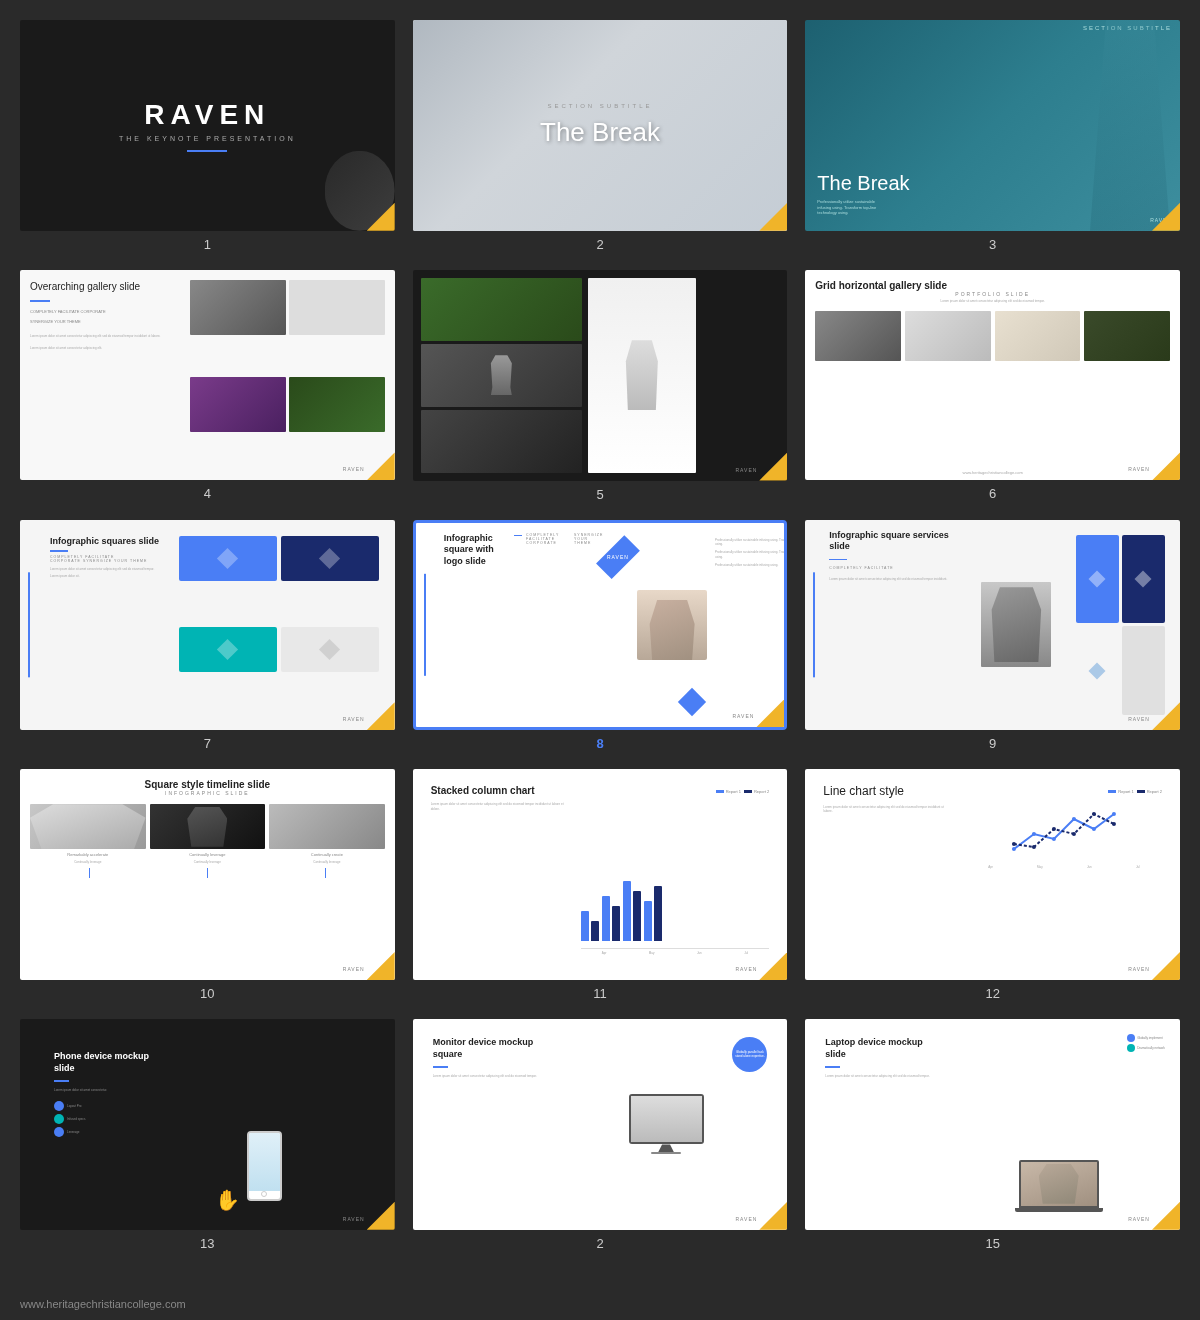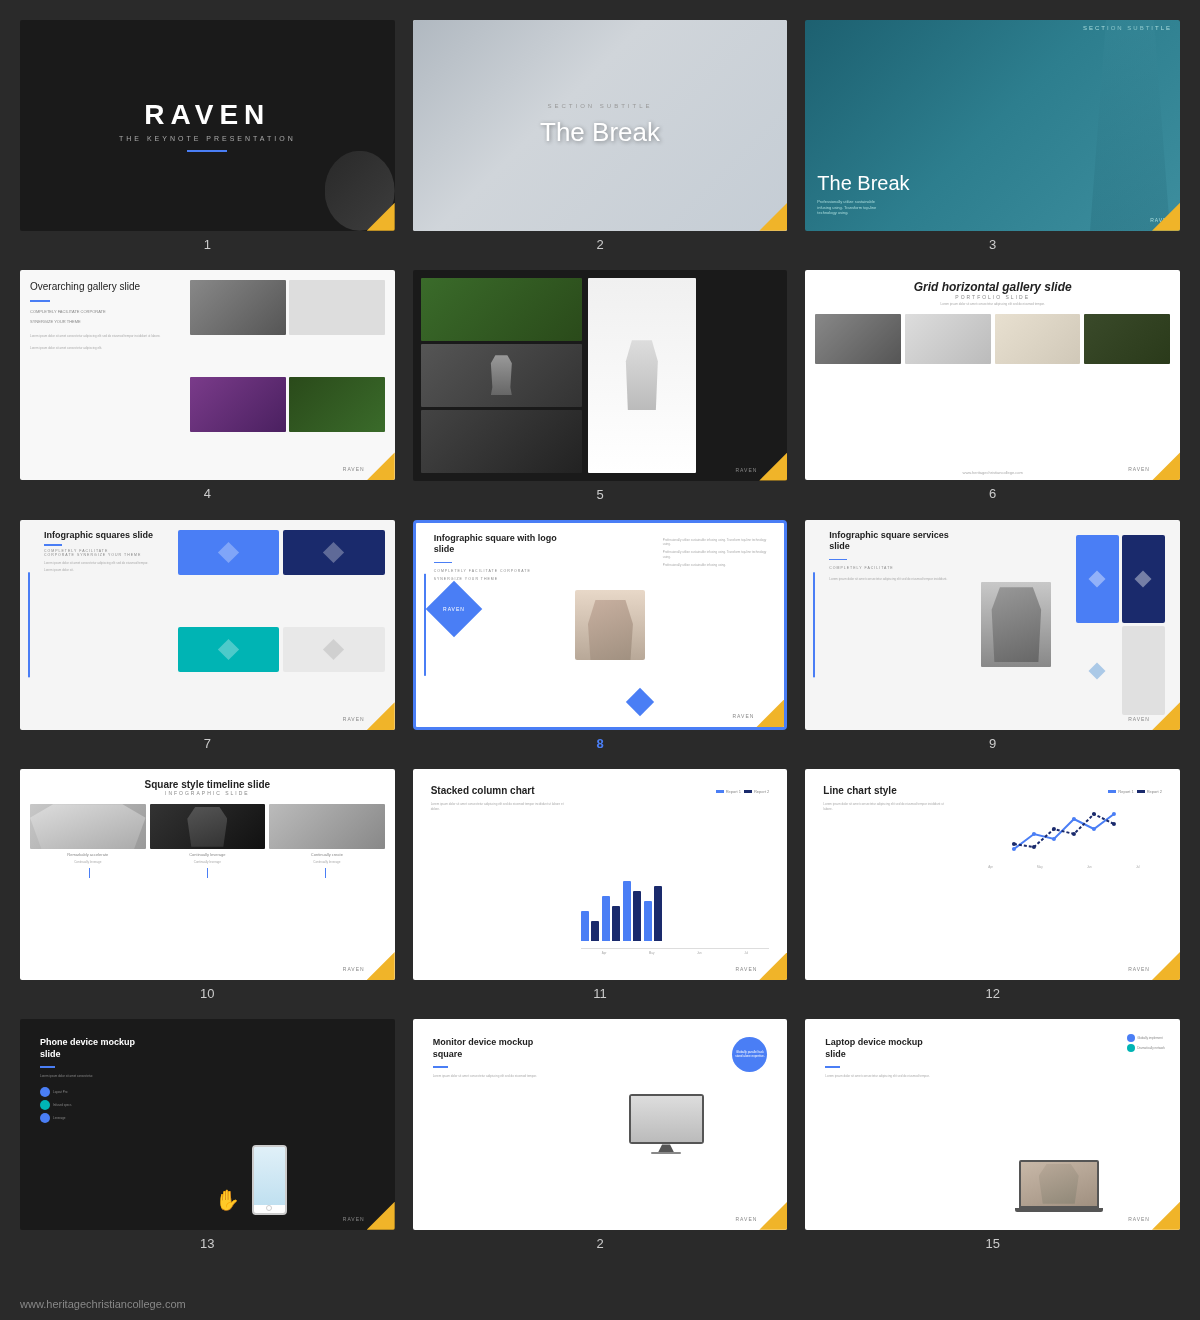--- a/index.html
+++ b/index.html
@@ -199,43 +199,41 @@
       font-size: 4px;
       color: #888;
       line-height: 1.4;
     }
     
     .s6 {
       background: white;
       padding: 10px;
     }
     .s6 .heading {
-      font-size: 12px;
+      font-size: 10px;
       font-weight: bold;
       color: #222;
-      text-align: center;
-      font-style: italic;
     }
     .s6 .sub {
       font-size: 5px;
       color: #888;
       text-align: center;
       letter-spacing: 2px;
       text-transform: uppercase;
     }
     .s6 .img-row {
       display: flex;
       gap: 4px;
       margin-top: 8px;
     }
     
     .s7 {
       background: #f5f5f5;
       display: flex;
-      padding: 10px;
+      padding: 16px;
       gap: 6px;
     }
     .s7 .left-content {
       width: 40%;
     }
     .s7 .right-squares {
       flex: 1;
       display: grid;
       grid-template-columns: 1fr 1fr;
       gap: 4px;
@@ -314,21 +312,21 @@
     .s12 {
       background: white;
       display: flex;
       padding: 10px;
       gap: 8px;
     }
     
     .s13 {
       background: #1a1a1a;
       display: flex;
-      padding: 10px;
+      padding: 24px;
       gap: 0;
     }
     
     .s14 {
       background: white;
       display: flex;
       padding: 10px;
       gap: 8px;
     }
     
@@ -473,21 +471,21 @@
       </div>
       <div style="position:absolute;bottom:8px;right:30px;font-size:5px;color:#888;letter-spacing:1px">RAVEN</div>
       <div class="corner-yellow"></div>
     </div>
     <div class="slide-number">7</div>
   </div>
 
   <div class="slide-wrapper">
     <div class="slide s8 active">
       <div style="position:absolute;left:8px;top:50%;transform:translateY(-50%);width:2px;height:50%;background:#4a7ef5"></div>
-      <div style="flex:0 0 38%;padding-left:8px;display:flex;flex-direction:column;gap:4px">
+      <div style="flex:0 0 38%;padding-left:18px;display:flex;flex-direction:row;gap:4px">
         <div style="font-size:9px;font-weight:bold;color:#222;line-height:1.3">Infographic square with logo slide</div>
         <div style="width:18px;height:1.5px;background:#4a7ef5;margin:2px 0"></div>
         <div style="font-size:3.5px;color:#888;letter-spacing:1px">COMPLETELY FACILITATE CORPORATE</div>
         <div style="font-size:3.5px;color:#888;letter-spacing:1px">SYNERGIZE YOUR THEME</div>
         <div style="margin-top:4px;display:flex;align-items:center;justify-content:center;width:40px;height:40px;background:#4a7ef5;transform:rotate(45deg)">
           <div style="transform:rotate(-45deg);font-size:5px;color:white;letter-spacing:1px">RAVEN</div>
         </div>
       </div>
       <div style="flex:1;display:flex;align-items:center;justify-content:center;position:relative">
         <div style="width:70px;height:70px;background:linear-gradient(180deg,#e8d8c8,#b8a898);border-radius:2px;overflow:hidden;display:flex;align-items:flex-end;justify-content:center">
@@ -613,21 +611,21 @@
       </div>
       <div style="position:absolute;bottom:8px;right:30px;font-size:5px;color:#888;letter-spacing:1px">RAVEN</div>
       <div class="corner-yellow"></div>
     </div>
     <div class="slide-number">11</div>
   </div>
 
   <div class="slide-wrapper">
     <div class="slide s12">
       <div style="flex:0 0 38%;padding:5px 0 5px 8px">
-        <div style="font-size:10px;font-weight:bold;color:#222;line-height:1.3">Line chart style</div>
+        <div style="font-size:12px;font-weight:normal;color:#222;line-height:1.3">Line chart style</div>
         <div style="font-size:3px;color:#aaa;line-height:1.5;margin-top:5px">Lorem ipsum dolor sit amet consectetur adipiscing elit sed do eiusmod tempor incididunt ut labore.</div>
       </div>
       <div style="flex:1;padding:10px 8px 15px;position:relative">
         <div style="display:flex;gap:3px;font-size:4px;color:#888;justify-content:flex-end;margin-bottom:5px">
           <span style="display:inline-flex;align-items:center;gap:2px"><span style="width:8px;height:3px;background:#4a7ef5;display:inline-block"></span>Report 1</span>
           <span style="display:inline-flex;align-items:center;gap:2px"><span style="width:8px;height:3px;background:#1a2a6c;display:inline-block"></span>Report 2</span>
         </div>
         <svg width="100%" height="60" viewBox="0 0 120 60">
           <polyline points="10,50 30,35 50,40 70,20 90,30 110,15" fill="none" stroke="#4a7ef5" stroke-width="2"></polyline>
           <polyline points="10,45 30,48 50,30 70,35 90,15 110,25" fill="none" stroke="#1a2a6c" stroke-width="2" stroke-dasharray="3,2"></polyline>

